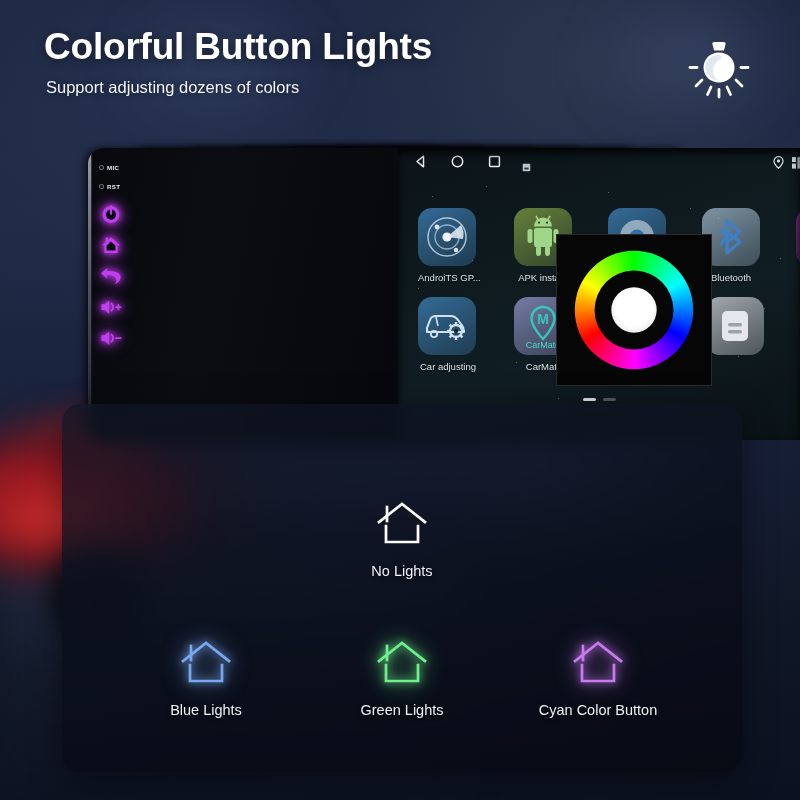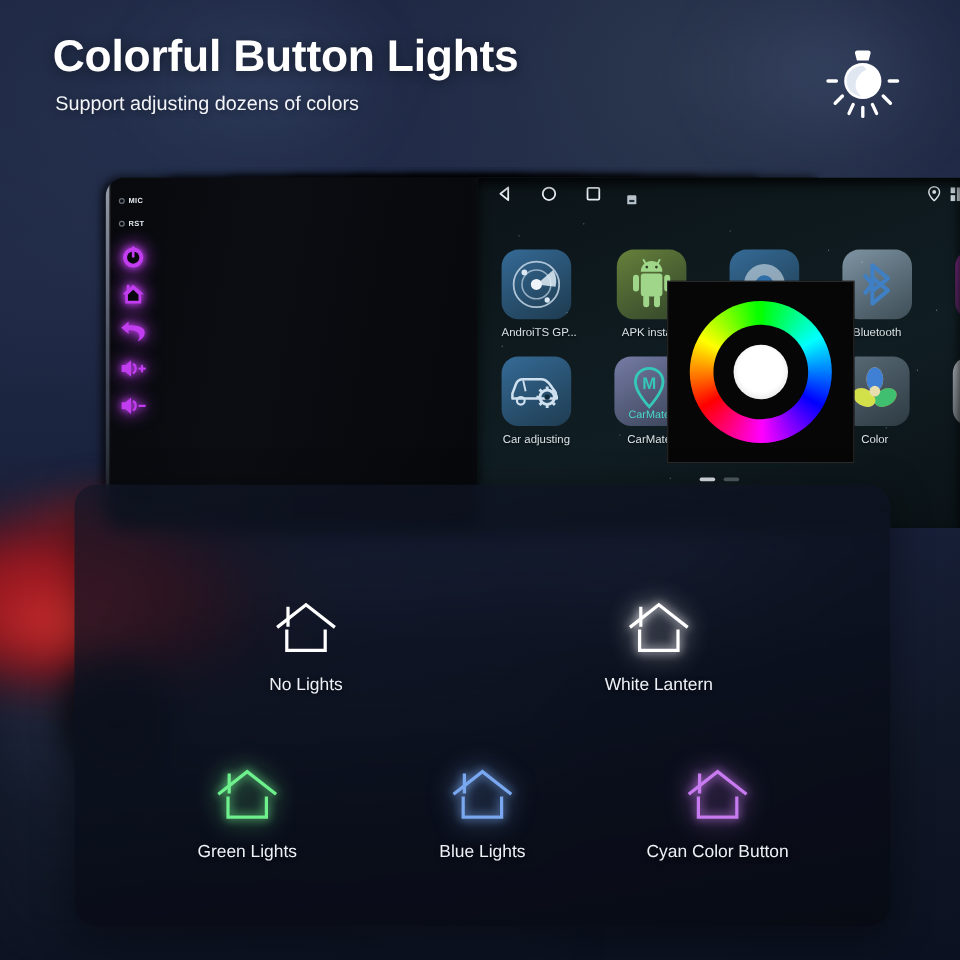--- a/index.html
+++ b/index.html
@@ -666,36 +666,20 @@
       <div class="app-nm">CarMate</div>
         </div>
         <div class="app">
           <div class="app-ic" style="background:linear-gradient(150deg, #3f7fb5cc 0%, #3f7fb588 55%, #3f7fb555 100%);">
         <svg viewBox="0 0 58 58">
               <circle cx="29" cy="29" r="17" fill="#e4ecf3" opacity=".55"></circle>
               <circle cx="29" cy="29" r="7.6" fill="#2f6fa8"></circle>
             </svg>
           </div>
       <div class="app-nm">Chrome</div>
-        </div>
-        <div class="app">
-          <div class="app-ic" style="background:linear-gradient(150deg, #6d7f8dcc 0%, #6d7f8d88 55%, #6d7f8d55 100%);">
-        <svg viewBox="0 0 58 58">
-              <g transform="translate(29,29)">
-        <ellipse cx="0" cy="-10" rx="7" ry="10" fill="#f0b93a"></ellipse>
-        <ellipse cx="9" cy="-5" rx="7" ry="10" fill="#e8633a" transform="rotate(60)"></ellipse>
-        <ellipse cx="9" cy="5" rx="7" ry="10" fill="#9b4fc4" transform="rotate(120)"></ellipse>
-        <ellipse cx="0" cy="10" rx="7" ry="10" fill="#3f7fd4" transform="rotate(180)"></ellipse>
-        <ellipse cx="-9" cy="5" rx="7" ry="10" fill="#3fbf6f" transform="rotate(240)"></ellipse>
-        <ellipse cx="-9" cy="-5" rx="7" ry="10" fill="#d2e04a" transform="rotate(300)"></ellipse>
-        <circle cx="0" cy="0" r="4.5" fill="#e8dfae"></circle>
-              </g>
-            </svg>
-          </div>
-      <div class="app-nm">Color</div>
         </div>
         <div class="app">
           <div class="app-ic" style="background:linear-gradient(150deg, #c9cdd2cc 0%, #c9cdd288 55%, #c9cdd255 100%);">
         <svg viewBox="0 0 58 58">
               <rect x="16" y="14" width="26" height="30" rx="5" fill="#e4e8ec"></rect>
               <rect x="22" y="26" width="14" height="3.4" rx="1.6" fill="#9aa3ac"></rect>
               <rect x="22" y="33" width="14" height="3.4" rx="1.6" fill="#9aa3ac"></rect>
             </svg>
           </div>
       <div class="app-nm"></div>
@@ -941,60 +925,48 @@
         <svg viewBox="0 0 58 48" style="">
     <g fill="none" stroke="#ffffff" stroke-width="2.7" stroke-linecap="square" stroke-linejoin="miter">
       <polyline points="14,8 14,22"></polyline>
       <polyline points="6,23 29,5 52,23"></polyline>
       <polyline points="13,27 13,43 45,43 45,27"></polyline>
     </g>
             </svg>
           </div>
       <div class="lname">No Lights</div>
         </div>
+      </div>
+    <div class="lrow row2" id="lrow-1">
         <div class="lcell">
           <div class="lhouse">
-        <svg viewBox="0 0 58 48" style="filter:drop-shadow(0 0 4px #ffffff) drop-shadow(0 0 10px #ffffffaa);">
-    <g fill="none" stroke="#ffffff" stroke-width="2.7" stroke-linecap="square" stroke-linejoin="miter">
+        <svg viewBox="0 0 58 48" style="filter:drop-shadow(0 0 4px #7aa8f0) drop-shadow(0 0 10px #7aa8f0aa);">
+    <g fill="none" stroke="#7aa8f0" stroke-width="2.7" stroke-linecap="square" stroke-linejoin="miter">
       <polyline points="14,8 14,22"></polyline>
       <polyline points="6,23 29,5 52,23"></polyline>
       <polyline points="13,27 13,43 45,43 45,27"></polyline>
     </g>
             </svg>
           </div>
-      <div class="lname">White Lantern</div>
-        </div>
-      </div>
-    <div class="lrow row2" id="lrow-1">
+      <div class="lname">Blue Lights</div>
+        </div>
         <div class="lcell">
           <div class="lhouse">
         <svg viewBox="0 0 58 48" style="filter:drop-shadow(0 0 4px #6ef08c) drop-shadow(0 0 10px #6ef08caa);">
     <g fill="none" stroke="#6ef08c" stroke-width="2.7" stroke-linecap="square" stroke-linejoin="miter">
       <polyline points="14,8 14,22"></polyline>
       <polyline points="6,23 29,5 52,23"></polyline>
       <polyline points="13,27 13,43 45,43 45,27"></polyline>
     </g>
             </svg>
           </div>
       <div class="lname">Green Lights</div>
         </div>
         <div class="lcell">
           <div class="lhouse">
-        <svg viewBox="0 0 58 48" style="filter:drop-shadow(0 0 4px #7aa8f0) drop-shadow(0 0 10px #7aa8f0aa);">
-    <g fill="none" stroke="#7aa8f0" stroke-width="2.7" stroke-linecap="square" stroke-linejoin="miter">
-      <polyline points="14,8 14,22"></polyline>
-      <polyline points="6,23 29,5 52,23"></polyline>
-      <polyline points="13,27 13,43 45,43 45,27"></polyline>
-    </g>
-            </svg>
-          </div>
-      <div class="lname">Blue Lights</div>
-        </div>
-        <div class="lcell">
-          <div class="lhouse">
         <svg viewBox="0 0 58 48" style="filter:drop-shadow(0 0 4px #c87af0) drop-shadow(0 0 10px #c87af0aa);">
     <g fill="none" stroke="#c87af0" stroke-width="2.7" stroke-linecap="square" stroke-linejoin="miter">
       <polyline points="14,8 14,22"></polyline>
       <polyline points="6,23 29,5 52,23"></polyline>
       <polyline points="13,27 13,43 45,43 45,27"></polyline>
     </g>
             </svg>
           </div>
       <div class="lname">Cyan Color Button</div>
         </div>

